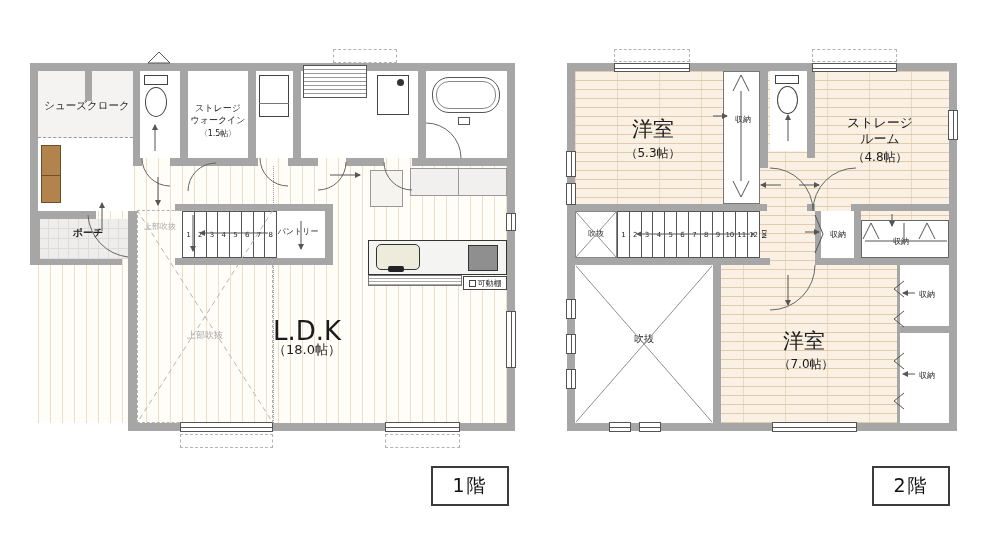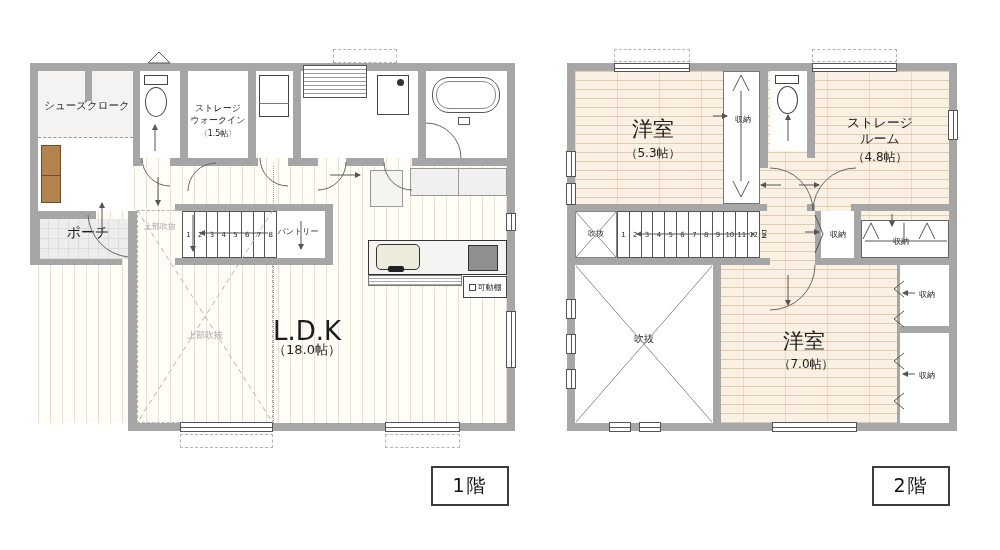--- a/index.html
+++ b/index.html
@@ -103,38 +103,38 @@
   <div class="fix" style="left:11px;top:112px;width:20px;height:1px;background:#6f4f2a;"></div>
 
   <div class="fix" style="left:340px;top:107px;width:33px;height:37px;border:1px solid #999;background:#f6f4ef;"></div>
   <div class="fix" style="left:380px;top:105px;width:97px;height:28px;border:1px solid #999;background:#f1f0ee;"></div>
   <div class="fix" style="left:428px;top:105px;width:1px;height:28px;background:#999;"></div>
   <div class="fix" style="left:338px;top:177px;width:139px;height:35px;border:1.5px solid #333;background:#f4f4f2;"></div>
   <div class="fix" style="left:346px;top:181px;width:44px;height:26px;border:1.5px solid #333;border-radius:5px;background:#edebdc;"></div>
   <div class="fix" style="left:358px;top:203px;width:16px;height:6px;background:#222;border-radius:2px;"></div>
   <div class="fix" style="left:438px;top:182px;width:30px;height:26px;border:1px solid #333;background:#8f8f8f;"></div>
   <div class="fix" style="left:338px;top:212px;width:94px;height:11px;border:1px solid #777;background:repeating-linear-gradient(180deg,#fff 0 2px,#aaa 2px 3px);"></div>
-  <div class="fix" style="left:433px;top:213px;width:44px;height:22px;border:1px solid #444;background:#fff;display:flex;align-items:center;justify-content:center;gap:2px;">
+  <div class="fix" style="left:433px;top:213px;width:44px;height:14px;border:1px solid #444;background:#fff;display:flex;align-items:center;justify-content:center;gap:2px;">
     <span style="width:5px;height:5px;border:1px solid #444;display:inline-block;"></span>
     <span class="lbl" style="position:static;transform:none;font-size:8px;">可動棚</span>
   </div>
 
   <div class="win h" style="left:150px;top:359px;width:93px;height:10px;"></div>
   <div class="win h" style="left:355px;top:359px;width:75px;height:10px;"></div>
   <div class="win v" style="left:476px;top:150px;width:10px;height:18px;"></div>
   <div class="win v" style="left:476px;top:248px;width:10px;height:57px;"></div>
   <div class="dash" style="left:150px;top:371px;width:93px;height:14px;"></div>
   <div class="dash" style="left:355px;top:371px;width:75px;height:14px;"></div>
   <div class="dash" style="left:303px;top:-14px;width:64px;height:14px;"></div>
 
   <div class="lbl" style="left:57px;top:43px;font-size:10.5px;">シューズクローク</div>
   <div class="lbl" style="left:188px;top:45px;font-size:9px;">ストレージ</div>
   <div class="lbl" style="left:188px;top:57px;font-size:9px;">ウォークイン</div>
   <div class="lbl" style="left:188px;top:70px;font-size:8px;text-align:right;">〈1.5帖〉</div>
-  <div class="lbl" style="left:58px;top:170px;font-size:14px;">ポーチ</div>
+  <div class="lbl" style="left:58px;top:170px;font-size:10px;font-weight:bold;">ポーチ</div>
   <div class="lbl gray" style="left:130px;top:163px;font-size:8px;">上部吹抜</div>
   <div class="lbl gray" style="left:175px;top:272px;font-size:9px;">上部吹抜</div>
   <div class="lbl" style="left:268px;top:168px;font-size:8px;">パントリー</div>
   <div class="lbl" style="left:277px;top:268px;font-size:26px;">L.D.K</div>
   <div class="lbl" style="left:277px;top:287px;font-size:13px;">（18.0帖）</div>
 
   <svg class="ov" width="485" height="368" viewBox="0 0 485 368">
     <defs>
       <marker id="ah1" markerWidth="7" markerHeight="7" refX="5" refY="3" orient="auto">
         <path d="M0,0 L6,3 L0,6 Z" fill="#555"></path>

